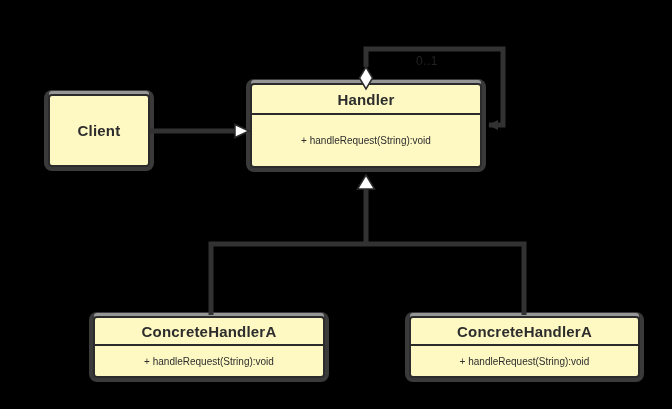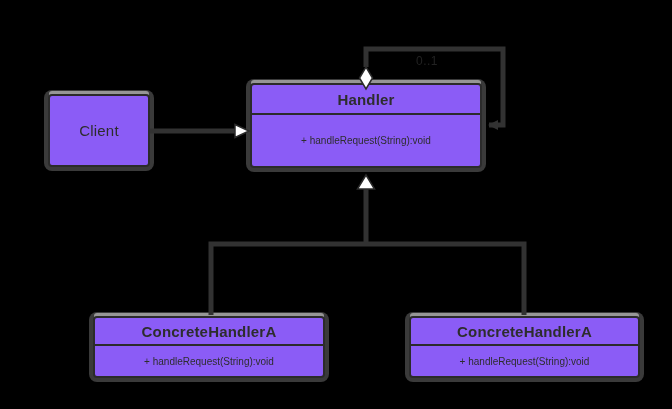--- a/index.html
+++ b/index.html
@@ -6,21 +6,21 @@
   .canvas{
     position:relative;
     width:672px;height:409px;
     background:#000000;
     overflow:hidden;
     font-family:"Liberation Sans",sans-serif;
   }
   .uml-box{
     position:absolute;
     box-sizing:border-box;
-    background:#8b5cf6;
+    background:#fef9c3;
     border:2px solid #2b2b2b;
     border-radius:4px;
     box-shadow: 0 -4px 0 -1px #969696, 0 0 0 4px #3a3a3a;
     z-index:2;
     display:flex;
     flex-direction:column;
     color:#2d2d2d;
   }
   .uml-title{
     font-weight:bold;
@@ -29,21 +29,21 @@
     display:flex;align-items:center;justify-content:center;
     flex:0 0 auto;
   }
   .uml-member{
     flex:1 1 auto;
     display:flex;align-items:center;justify-content:center;
     font-size:10px;
     white-space:nowrap;
   }
   .box-client{left:48px;top:94px;width:102px;height:73px;}
-  .box-client .uml-title{flex:1 1 auto;font-weight:normal;font-size:15px;}
+  .box-client .uml-title{flex:1 1 auto;font-weight:bold;font-size:15px;}
   .box-handler{left:250px;top:83px;width:232px;height:85px;}
   .box-handler .uml-title{height:28px;border-bottom:2px solid #2b2b2b;}
   .box-concrete-left{left:93px;top:316px;width:232px;height:62px;}
   .box-concrete-right{left:409px;top:316px;width:231px;height:62px;}
   .box-concrete-left .uml-title,
   .box-concrete-right .uml-title{height:26px;border-bottom:2px solid #2b2b2b;}
   .connectors{
     position:absolute;left:0;top:0;width:672px;height:409px;
     z-index:3;pointer-events:none;
   }

